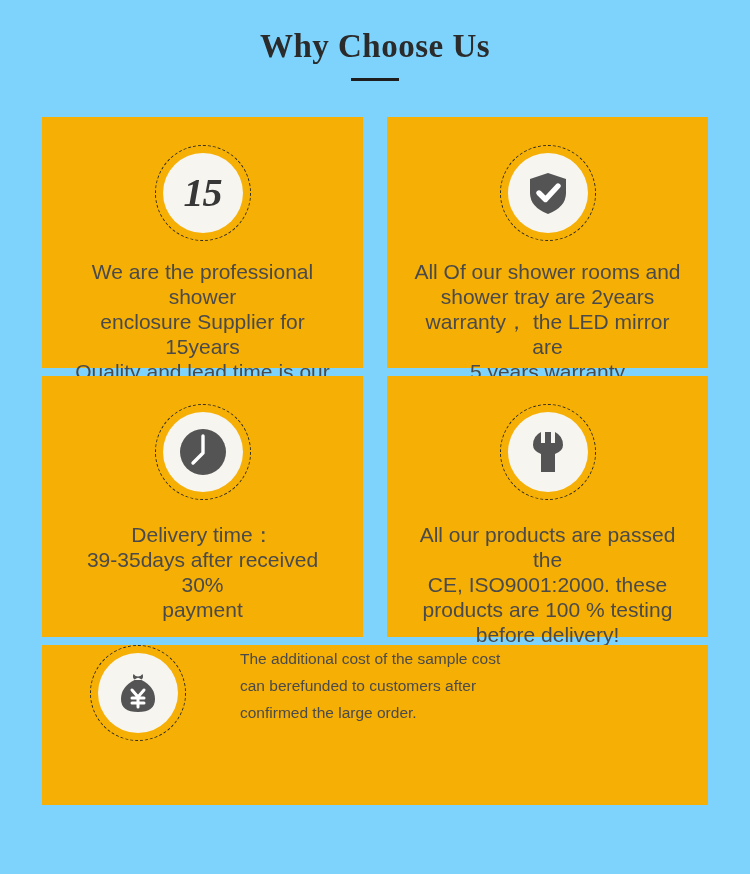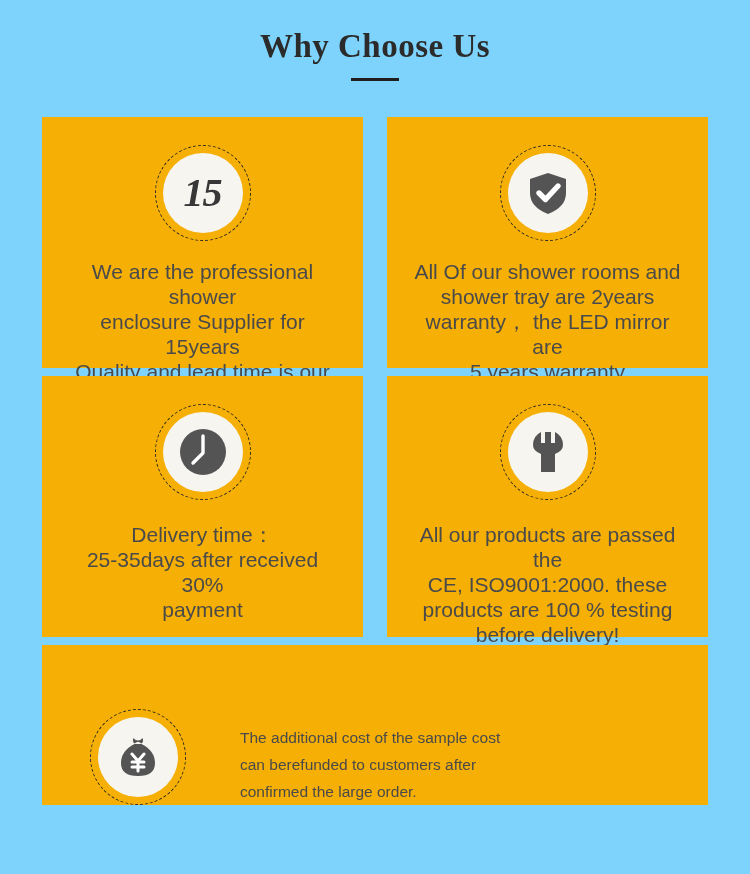--- a/index.html
+++ b/index.html
@@ -66,21 +66,21 @@
     padding-top: 28px;
     text-align: center;
   }
   .row-2 .card-half {
     height: 261px;
   }
   .card-wide {
     width: 666px;
     height: 160px;
     display: flex;
-    align-items: flex-end;
+    align-items: flex-start;
     padding-left: 48px;
     padding-right: 30px;
   }
 
   
   .badge {
     position: relative;
     width: 96px;
     height: 96px;
     margin: 0 auto;
@@ -200,21 +200,21 @@
         <div class="badge">
           <div class="badge-dash"></div>
           <div class="badge-disc dark">
             <svg class="icon-svg" width="60" height="60" viewBox="0 0 60 60">
               <circle cx="30" cy="30" r="23" fill="#545454"></circle>
               <path d="M30 14 L30 31 L20 41" fill="none" stroke="#ffffff" stroke-width="3.4" stroke-linecap="round" stroke-linejoin="round"></path>
             </svg>
           </div>
         </div>
         <div class="card-text">Delivery time：
-25-35days after received 30%
+39-35days after received 30%
 payment</div>
       </div>
 
       <div class="card card-half">
         <div class="badge">
           <div class="badge-dash"></div>
           <div class="badge-disc">
             <svg class="icon-svg" width="48" height="48" viewBox="0 0 48 48">
               <path d="M17 4 L17 15 L21 15 L21 4 L27 4 L27 15 L31 15 L31 4
                        Q39 8 39 17 Q39 23 31 26 L31 44 L17 44 L17 26

